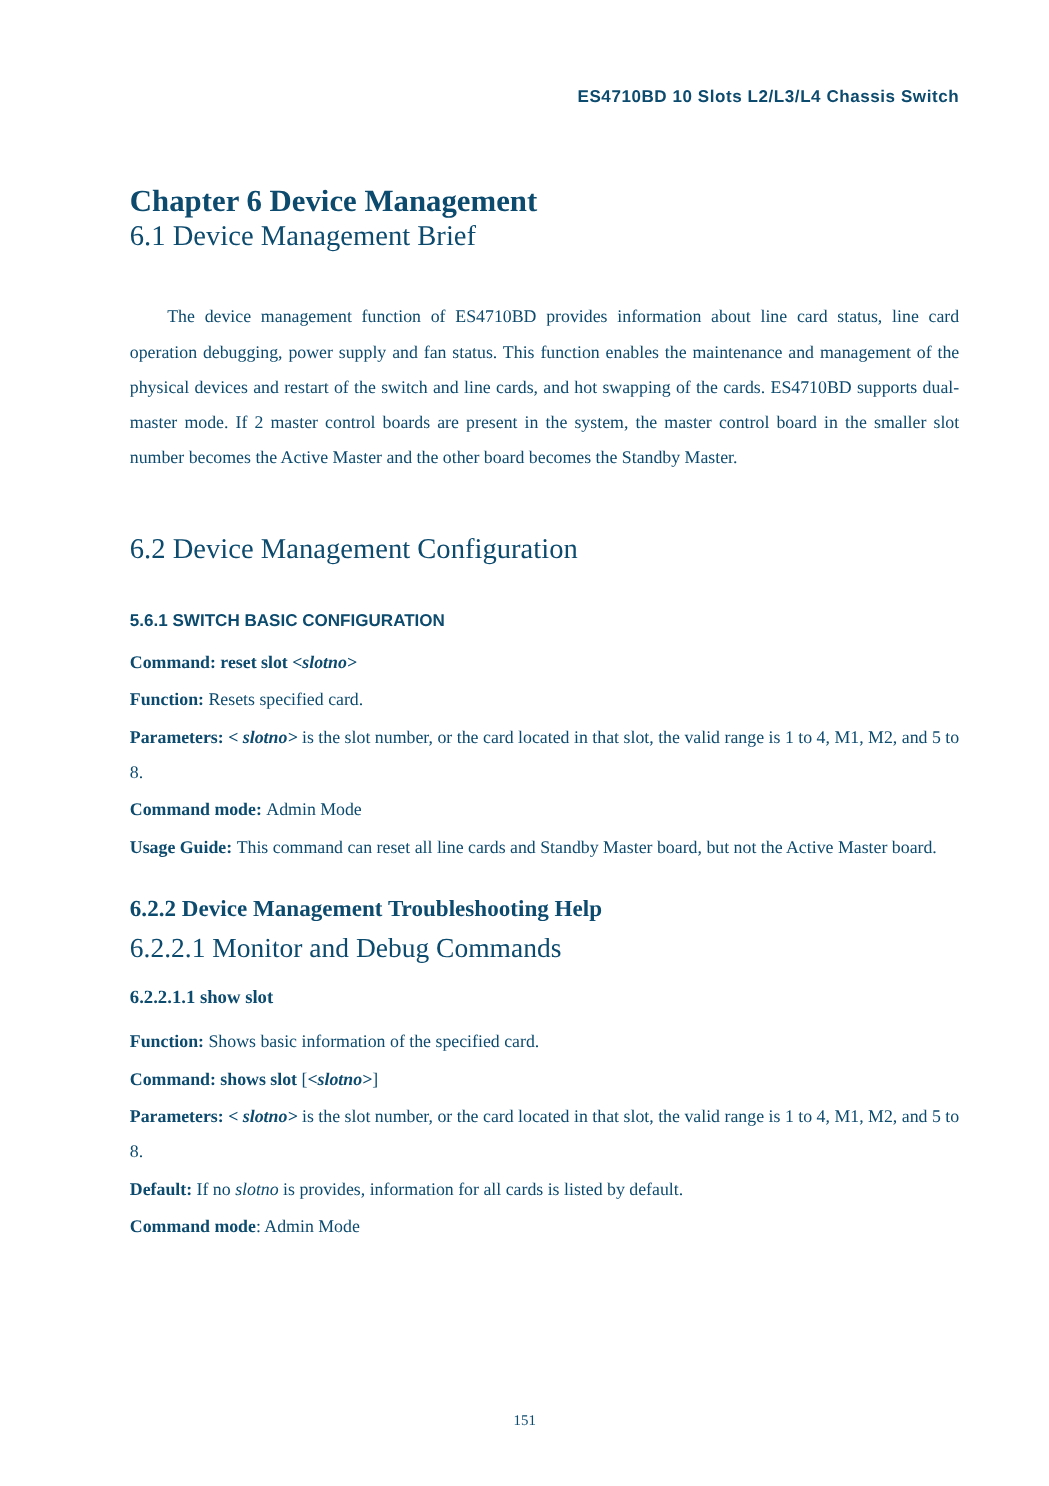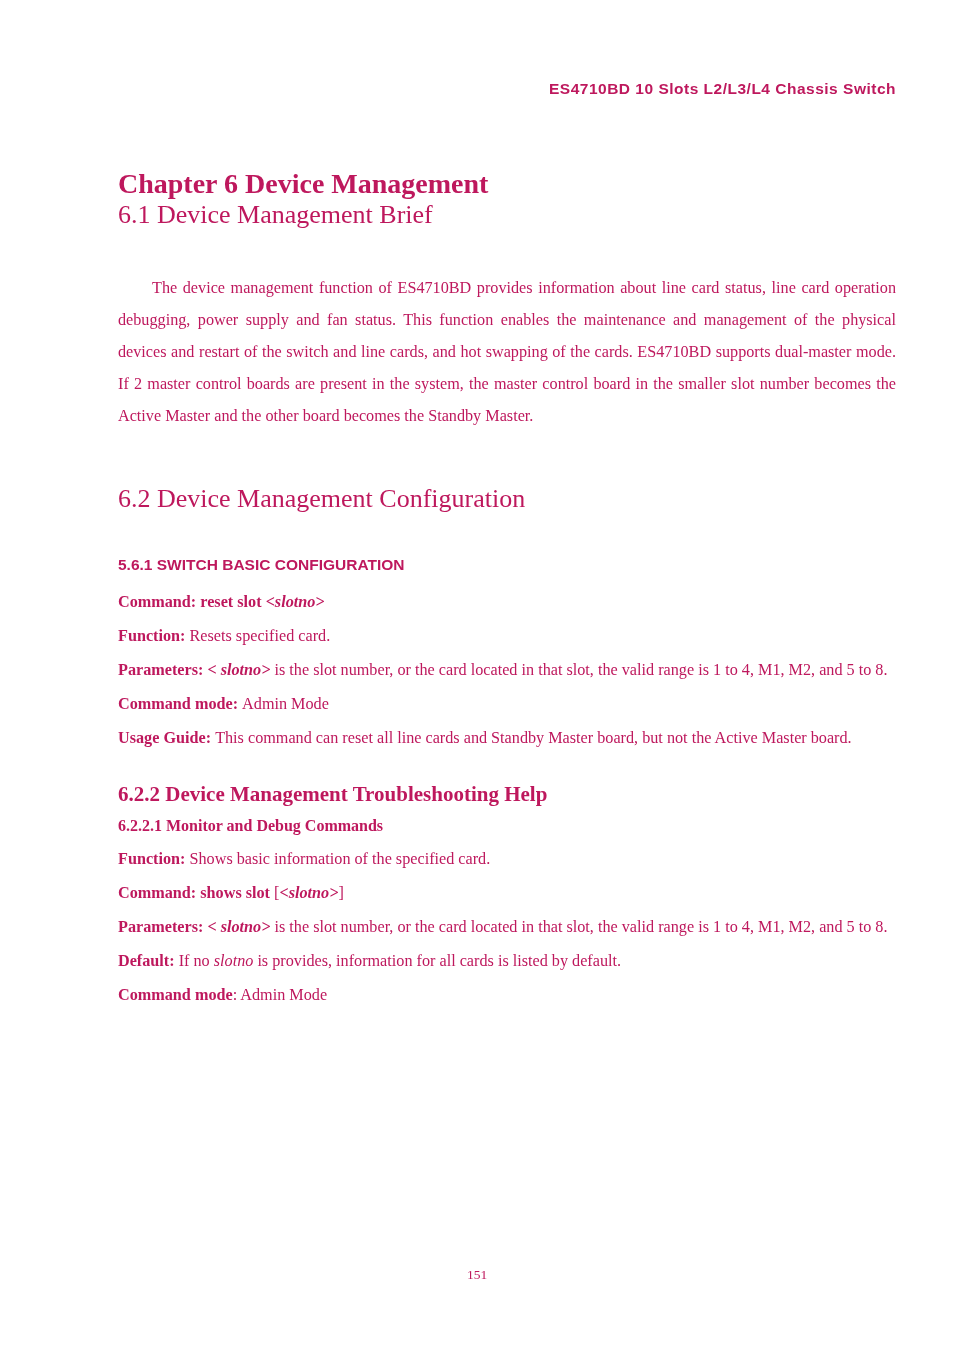--- a/index.html
+++ b/index.html
@@ -5,24 +5,24 @@
   @page { margin: 0; }
   html, body {
     margin: 0;
     padding: 0;
     background: #ffffff;
     width: 954px;
   }
   .page {
     width: 954px;
     height: 1351px;
-    padding: 80px 58px 0 118px;
+    padding: 80px 82px 0 118px;
     box-sizing: border-box;
     font-family: "Times New Roman", Times, serif;
-    color: #be185d;
+    color: #0c4a6e;
     position: relative;
   }
   .running-header {
     font-family: Arial, Helvetica, sans-serif;
     font-weight: bold;
     font-size: 15.5px;
     letter-spacing: 0.5px;
     text-align: right;
     margin-bottom: 70px;
   }
@@ -55,32 +55,32 @@
     margin: 0;
   }
   .bold { font-weight: bold; }
   .italic { font-style: italic; }
   .h2-sub {
     font-weight: bold;
     font-size: 21px;
     margin: 28px 0 10px 0;
   }
   .h3-sub {
-    font-weight: bold;
-    font-size: 16px;
-    margin: 6px 0 8px 0;
+    font-weight: normal;
+    font-size: 25px;
+    margin: 6px 0 20px 0;
   }
   .h4-sub {
     font-weight: bold;
     font-size: 17px;
     margin: 6px 0 14px 0;
   }
   .page-number {
     position: absolute;
-    bottom: 68px;
+    bottom: 52px;
     left: 0;
     width: 100%;
     text-align: center;
     font-size: 13.5px;
     font-family: "Times New Roman", Times, serif;
   }
   .block { margin-bottom: 2px; }
   .leadword { font-weight: bold; }
 </style>
 </head>
@@ -105,20 +105,21 @@
   <p class="cmd-line block"><span class="leadword">Function: </span><span>Resets specified card.</span></p>
 
   <p class="cmd-line block"><span class="leadword">Parameters: </span><span class="bold italic">&lt; slotno&gt;</span><span> is the slot number, or the card located in that slot, the valid range is 1 to 4, M1, M2, and 5 to 8.</span></p>
 
   <p class="cmd-line block"><span class="leadword">Command mode: </span><span>Admin Mode</span></p>
 
   <p class="cmd-line"><span class="leadword">Usage Guide: </span><span>This command can reset all line cards and Standby Master board, but not the Active Master board.</span></p>
 
   <div class="h2-sub">6.2.2    Device Management Troubleshooting Help</div>
   <div class="h3-sub">6.2.2.1    Monitor and Debug Commands</div>
+  <div class="h4-sub">6.2.2.1.1    show slot</div>
 
   <p class="cmd-line block"><span class="leadword">Function: </span><span>Shows basic information of the specified card.</span></p>
 
   <p class="cmd-line block"><span class="leadword">Command: </span><span class="bold">shows slot </span><span>[</span><span class="bold italic">&lt;slotno&gt;</span><span>]</span></p>
 
   <p class="cmd-line block"><span class="leadword">Parameters: </span><span class="bold italic">&lt; slotno&gt;</span><span> is the slot number, or the card located in that slot, the valid range is 1 to 4, M1, M2, and 5 to 8.</span></p>
 
   <p class="cmd-line block"><span class="leadword">Default: </span><span>If no </span><span class="italic">slotno</span><span> is provides, information for all cards is listed by default.</span></p>
 
   <p class="cmd-line"><span class="leadword">Command mode</span><span>: Admin Mode</span></p>

